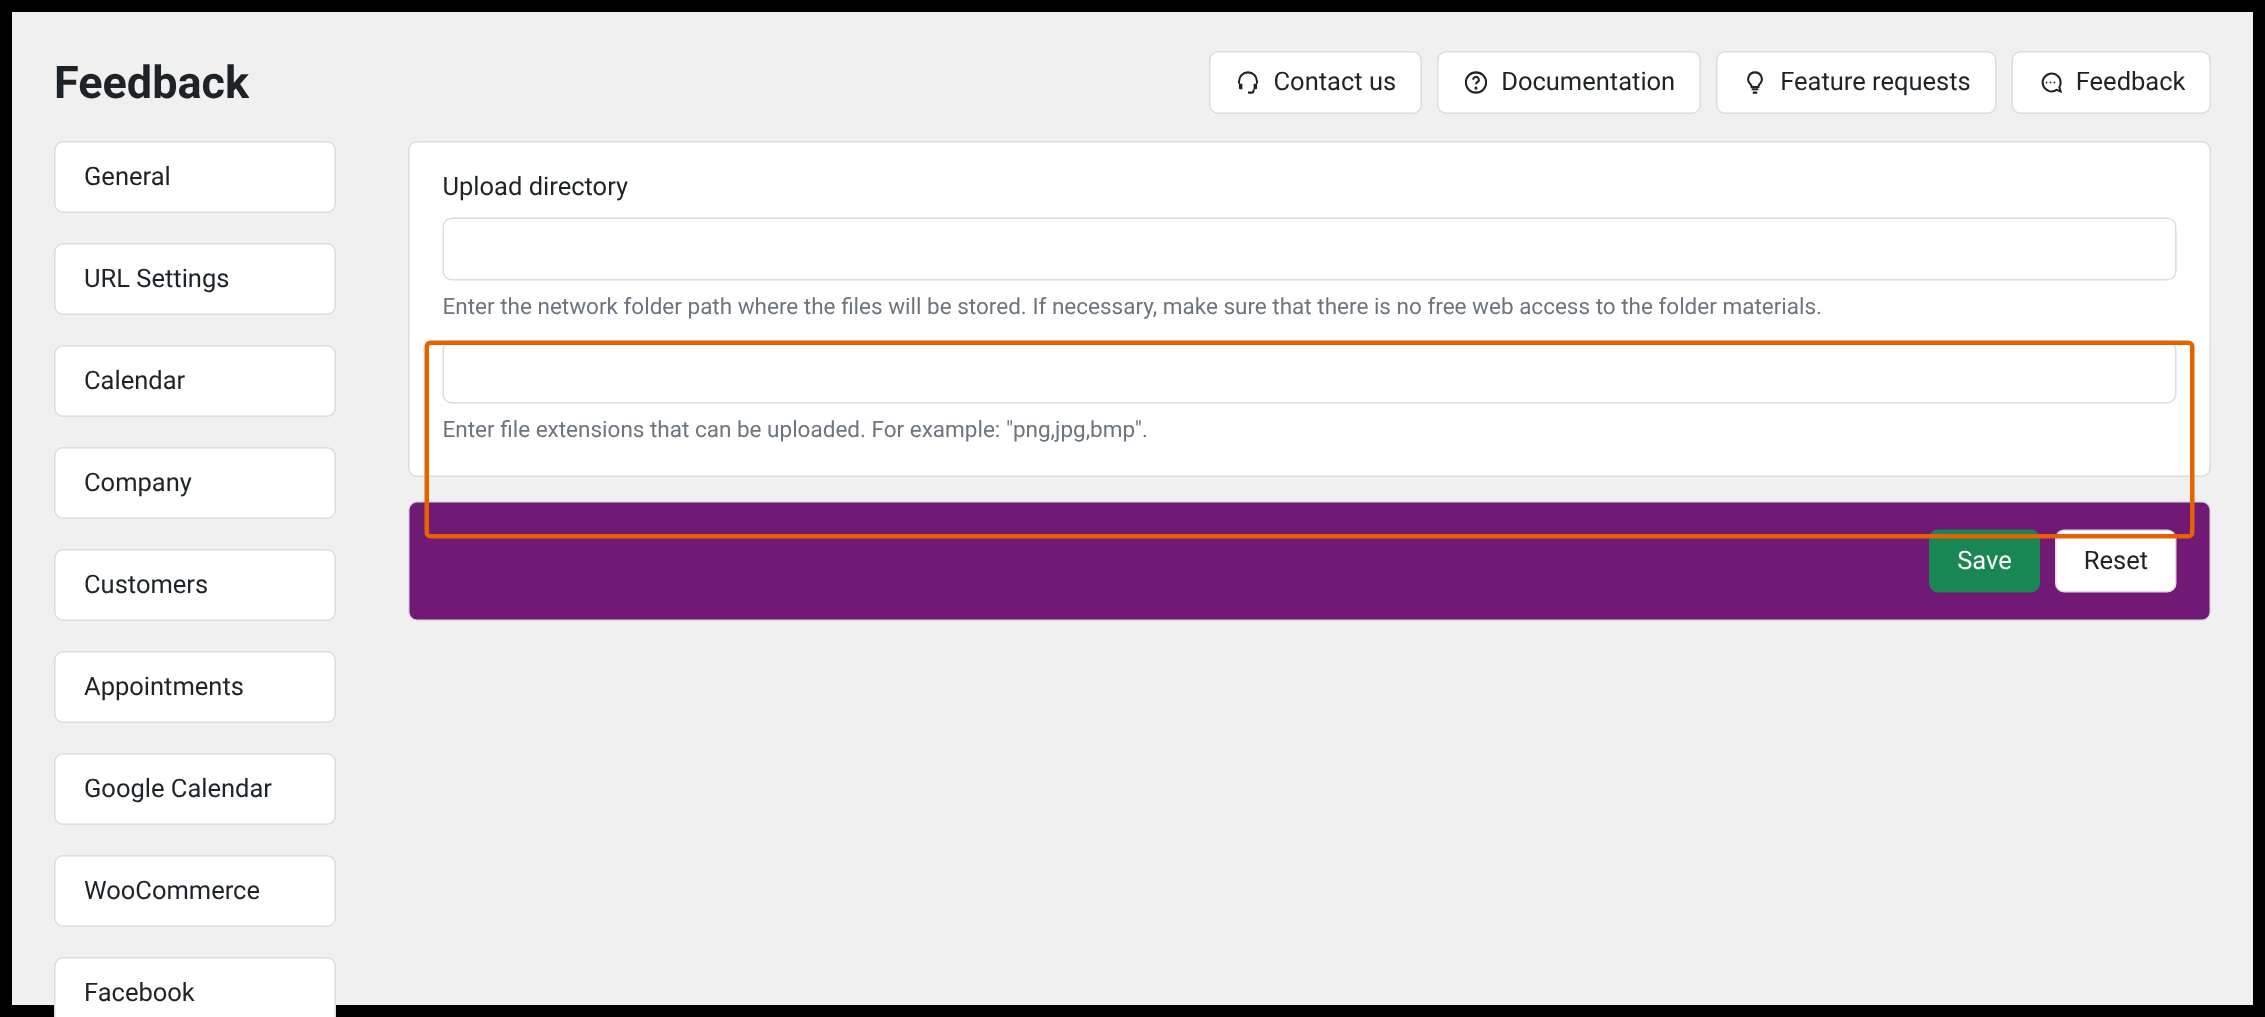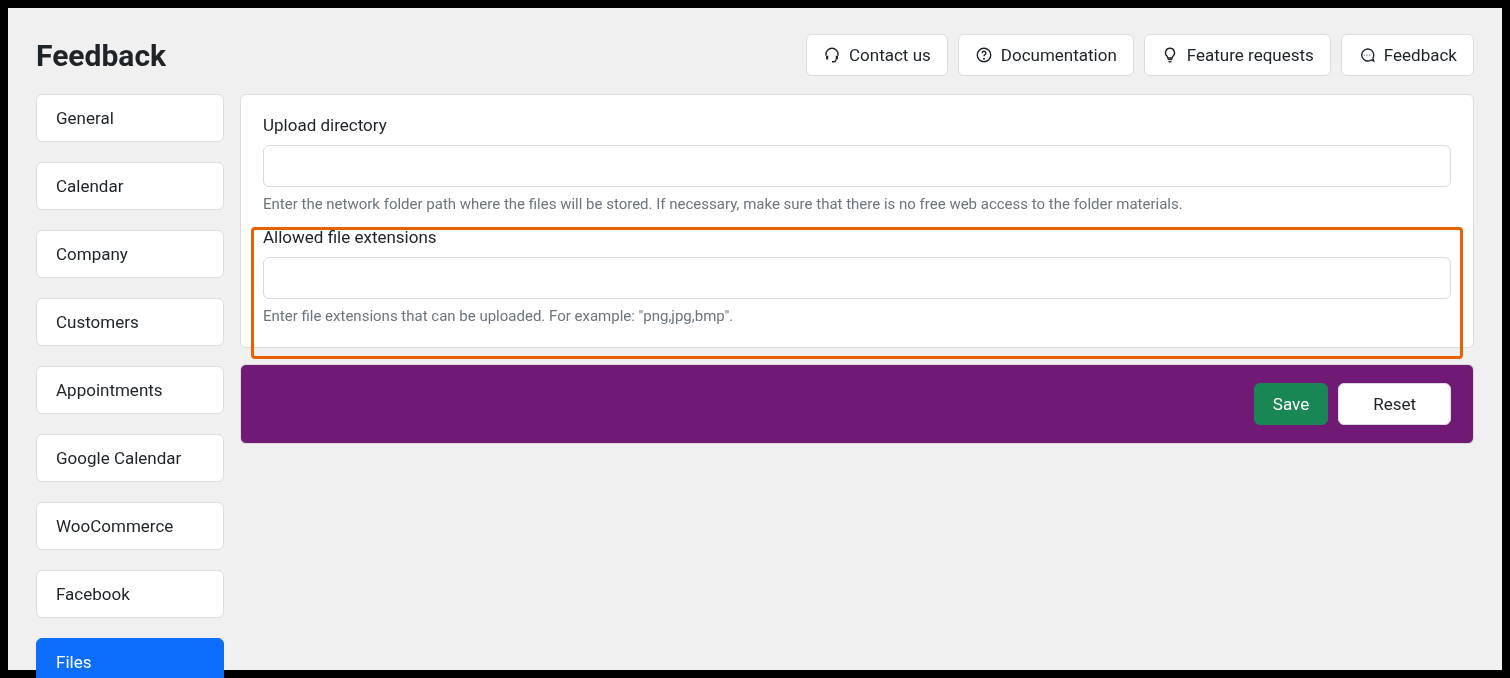--- a/index.html
+++ b/index.html
@@ -80,20 +80,21 @@
     .sidebar-item.active {
       background: #0d6efd;
       color: #fff;
       border-color: #0d6efd;
     }
     .main {
       flex: 1;
       display: flex;
       flex-direction: column;
       gap: 16px;
+      margin-left: 32px;
     }
     .card {
       background: #fff;
       border: 1px solid #dcdcde;
       border-radius: 6px;
       padding: 20px 22px 22px 22px;
       position: relative;
     }
     .form-group {
       margin-bottom: 14px;
@@ -146,21 +147,21 @@
       padding: 10px 18px;
       font-size: 17px;
       cursor: pointer;
       font-family: inherit;
     }
     .btn-reset {
       background: #fff;
       color: #1d2327;
       border: 1px solid #dcdcde;
       border-radius: 6px;
-      padding: 10px 34px;
+      padding: 10px 18px;
       font-size: 17px;
       cursor: pointer;
       font-family: inherit;
     }
   </style>
 </head>
 <body>
 
 <div class="frame">
 
@@ -206,20 +207,21 @@
         <span>Feedback</span>
       </button>
 
     </div>
   </div>
 
   <div class="layout">
 
     <nav class="sidebar">
       <button class="sidebar-item">General</button>
+      <button class="sidebar-item">URL Settings</button>
       <button class="sidebar-item">Calendar</button>
       <button class="sidebar-item">Company</button>
       <button class="sidebar-item">Customers</button>
       <button class="sidebar-item">Appointments</button>
       <button class="sidebar-item">Google Calendar</button>
       <button class="sidebar-item">WooCommerce</button>
       <button class="sidebar-item">Facebook</button>
       <button class="sidebar-item active">Files</button>
     </nav>
 
@@ -227,21 +229,20 @@
 
       <div class="card">
 
         <div class="form-group">
           <label class="form-label">Upload directory</label>
           <input type="text" class="form-input" value="" style="">
           <div class="form-help">Enter the network folder path where the files will be stored. If necessary, make sure that there is no free web access to the folder materials.</div>
         </div>
 
         <div class="form-group" style="margin-bottom:0;">
-          <label class="form-label">Allowed file extensions</label>
           <input type="text" class="form-input" value="" style="">
           <div class="form-help">Enter file extensions that can be uploaded. For example: "png,jpg,bmp".</div>
         </div>
 
         <div class="highlight-box"></div>
       </div>
 
       <div class="action-card">
         <button class="btn-save">Save</button>
         <button class="btn-reset">Reset</button>

